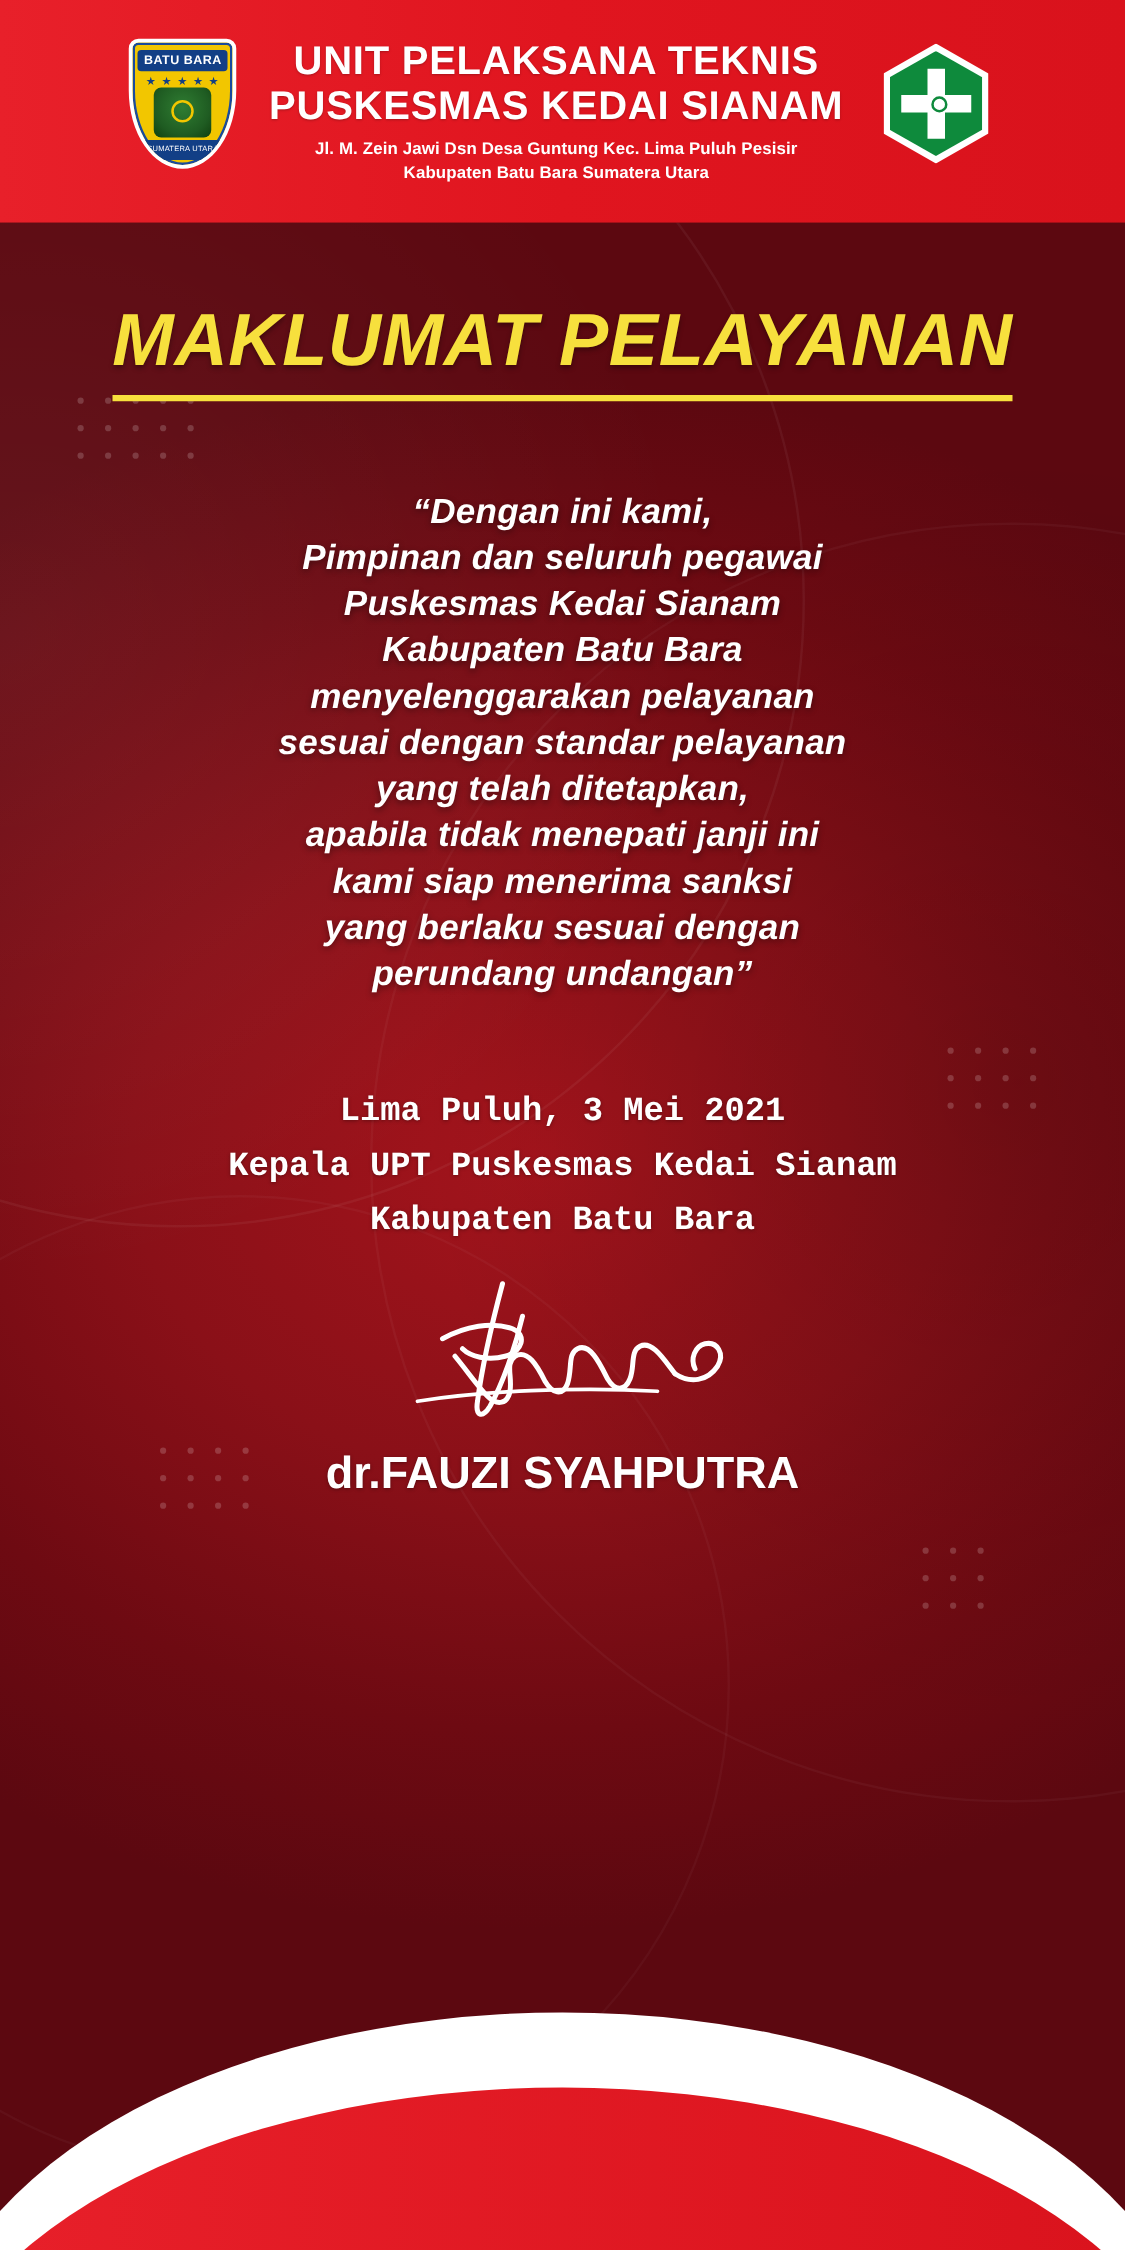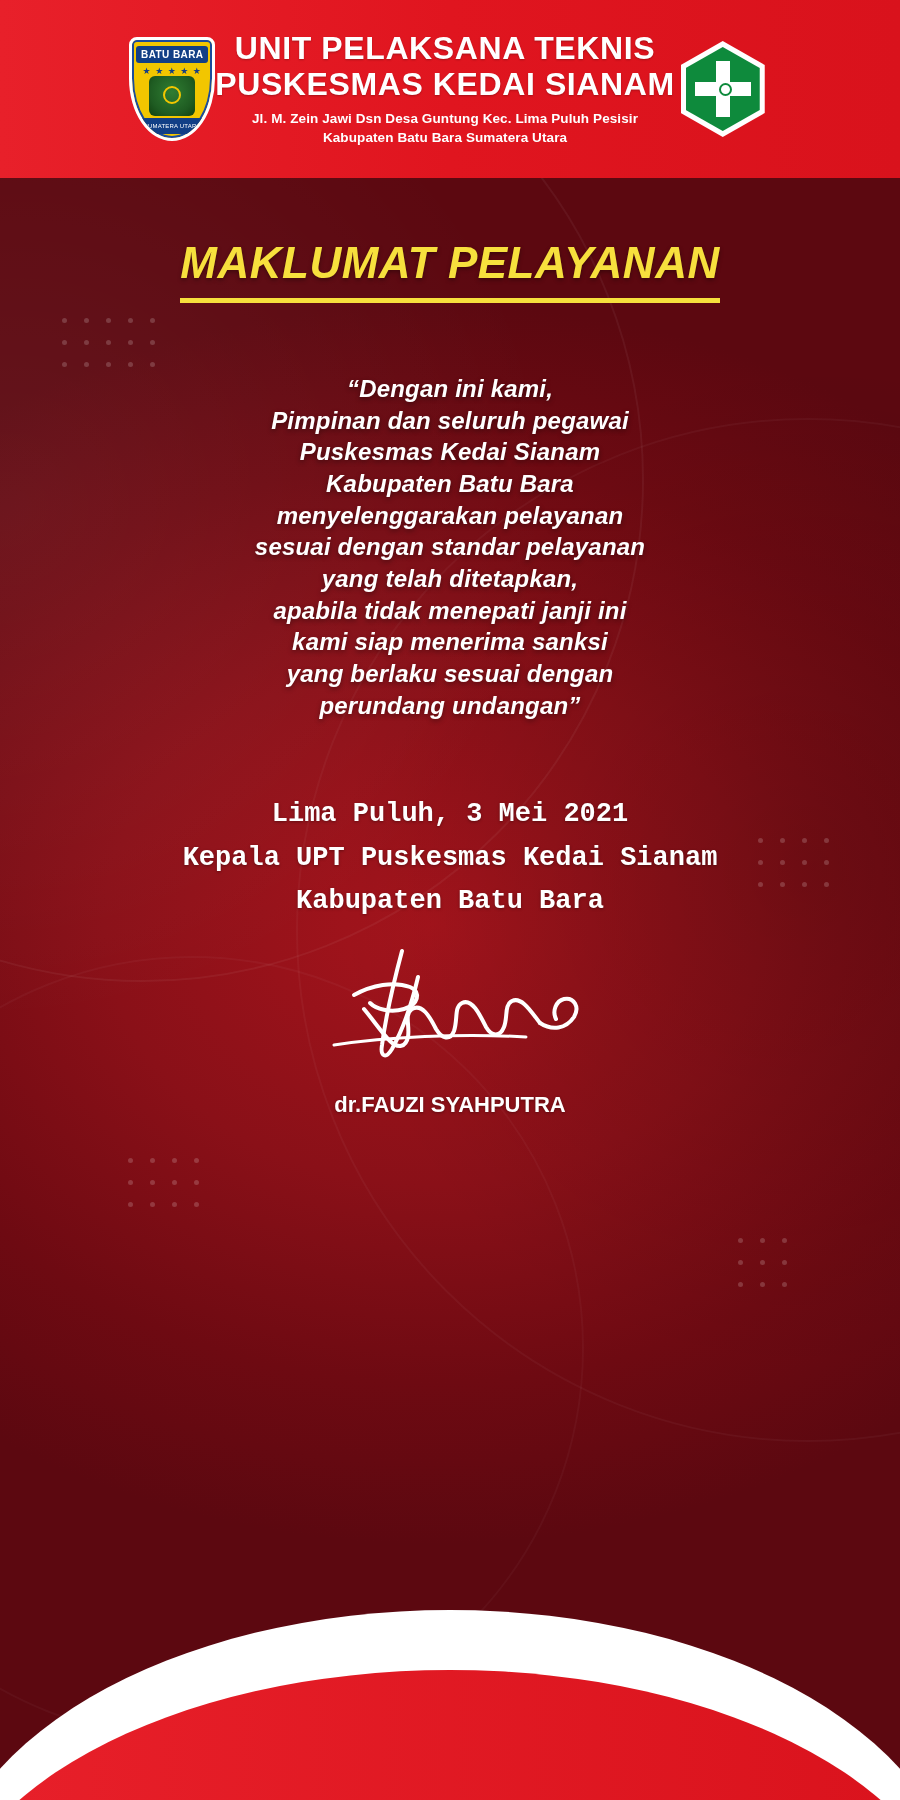--- a/index.html
+++ b/index.html
@@ -24,23 +24,24 @@
     width: 900px;
     height: 178px;
     background: linear-gradient(90deg, #e8202a 0%, #e0151f 50%, #d9121c 100%);
     display: flex;
     align-items: center;
     justify-content: center;
     z-index: 10;
   }
   .header-inner {
     display: flex;
-    align-items: center;
+    align-items: flex-start;
     justify-content: center;
     width: 100%;
+    gap: 26px;
   }
   .crest {
     width: 86px;
     height: 104px;
     position: relative;
     flex: 0 0 auto;
   }
   .crest-shield {
     position: absolute;
     inset: 0;
@@ -243,34 +244,34 @@
     top: 178px;
     left: 0;
     width: 900px;
     height: 1622px;
     z-index: 5;
     color: #ffffff;
     text-align: center;
   }
   .doc-title {
     margin-top: 60px;
-    font-size: 44px;
+    font-size: 59px;
     font-weight: bold;
     font-style: italic;
     color: #f7e03d;
     letter-spacing: .5px;
     display: inline-block;
     padding-bottom: 10px;
     border-bottom: 5px solid #f7e03d;
     text-shadow: 0 2px 4px rgba(0,0,0,.35);
   }
   .pledge {
     margin: 70px auto 0 auto;
     width: 830px;
-    font-size: 24px;
+    font-size: 28px;
     line-height: 1.32;
     font-weight: bold;
     font-style: italic;
     text-shadow: 0 2px 5px rgba(0,0,0,.4);
     letter-spacing: .2px;
   }
   .pledge span { display: block; }
 
   .signoff {
     margin-top: 72px;
@@ -281,22 +282,22 @@
     font-family: Liberation Mono, monospace;
   }
   .signature {
     margin: 14px auto 0 auto;
     width: 320px;
     height: 130px;
   }
   .signature svg { display: block; width: 100%; height: 100%; }
 
   .signer {
-    margin-top: 20px;
-    font-size: 22px;
+    margin-top: 6px;
+    font-size: 36px;
     font-weight: bold;
     line-height: 1.6;
     text-shadow: 0 1px 3px rgba(0,0,0,.35);
   }
 
   
   .footer {
     position: absolute;
     left: 0;
     bottom: 0;

